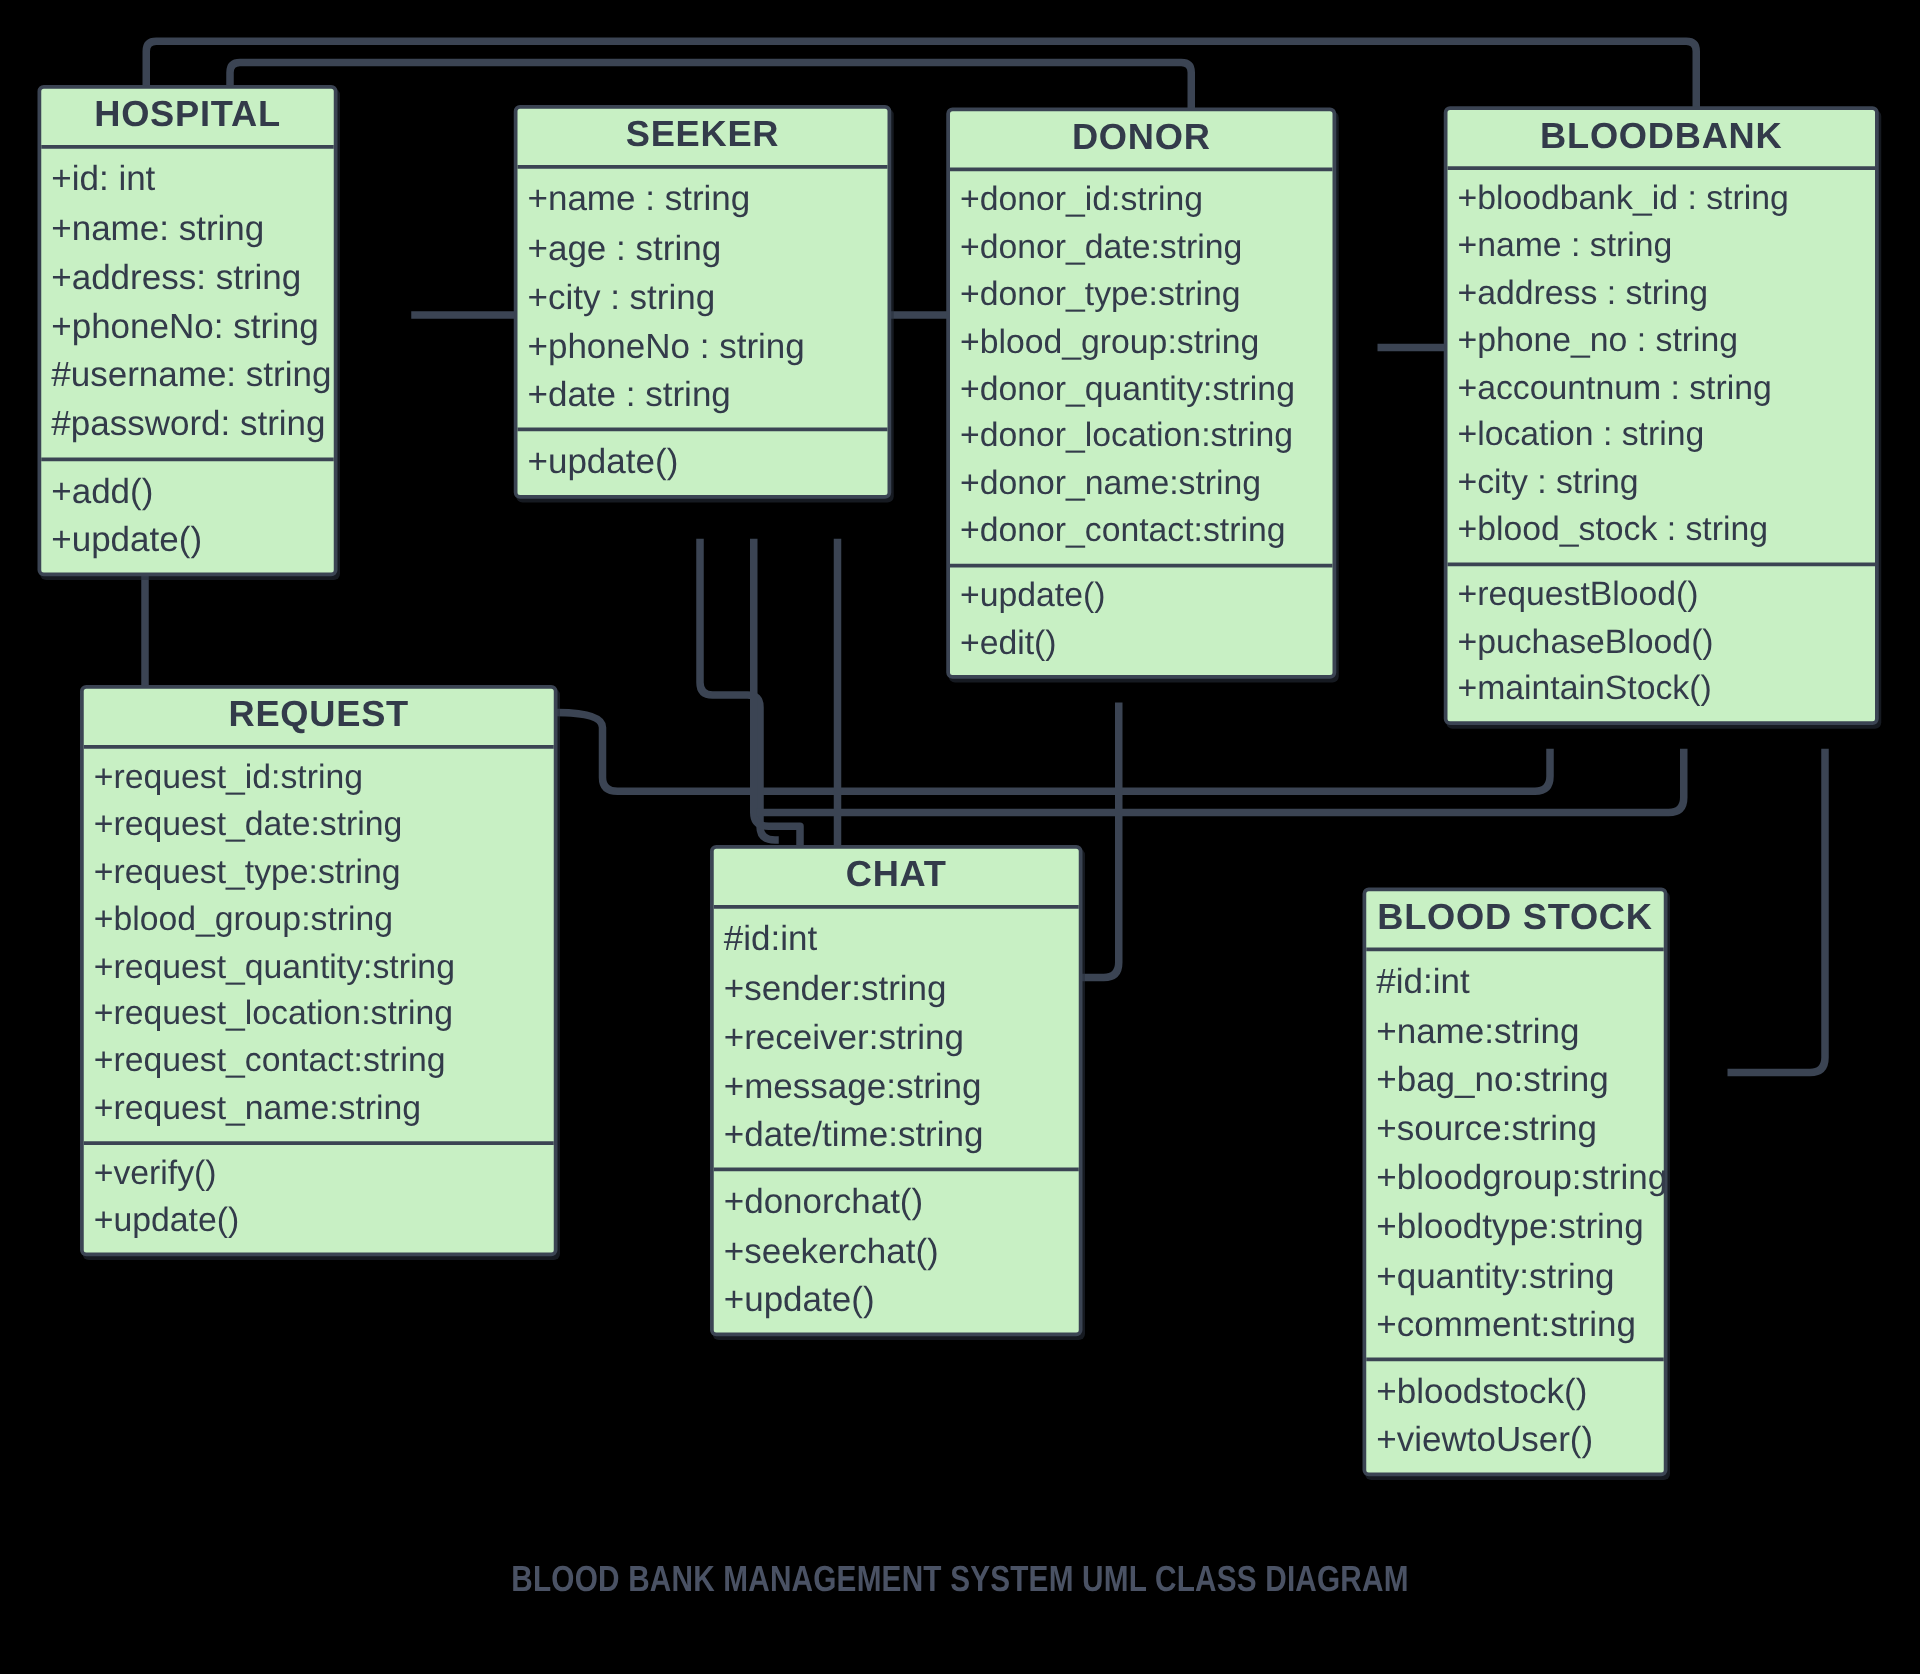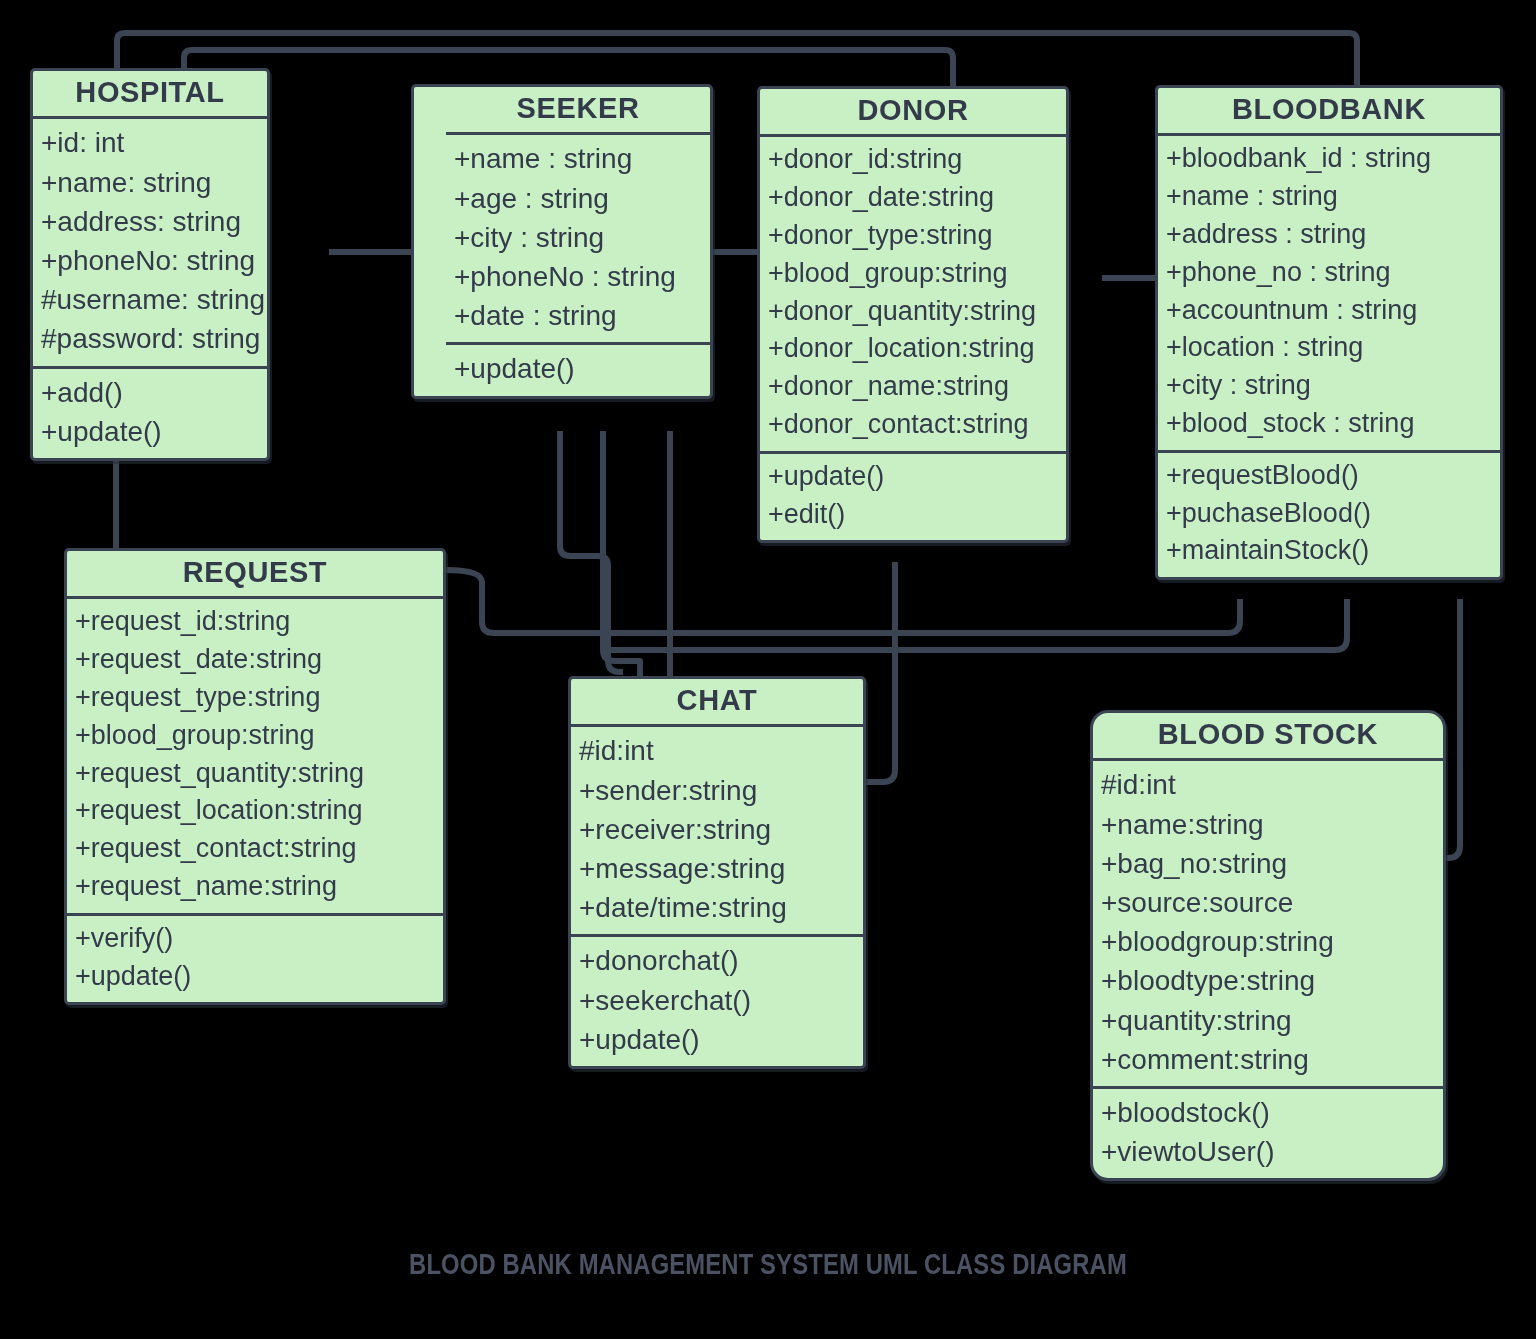--- a/index.html
+++ b/index.html
@@ -49,26 +49,26 @@
   }
   .uml-row {
     color: #333b4a;
     font-size: 28px;
     line-height: 1.40;
     padding: 0 5px 0 8px;
     white-space: nowrap;
   }
   
   #cls-hospital   { left: 30px;   top: 68px;  width: 240px; }
-  #cls-seeker     { left: 411px;  top: 84px;  width: 302px; padding-left: 32px; }
+  #cls-seeker     { left: 411px;  top: 84px;  width: 302px; }
   #cls-donor      { left: 757px;  top: 86px;  width: 312px; }
   #cls-bloodbank  { left: 1155px; top: 85px;  width: 348px; }
   #cls-request    { left: 64px;   top: 548px; width: 382px; }
   #cls-chat       { left: 568px;  top: 676px; width: 298px; }
-  #cls-bloodstock { left: 1090px; top: 710px; width: 356px; border-radius: 18px; }
+  #cls-bloodstock { left: 1090px; top: 710px; width: 244px; }
 
   #cls-donor .uml-row,
   #cls-bloodbank .uml-row,
   #cls-request .uml-row { font-size: 27px; }
 
   #caption {
     position: absolute;
     left: 0;
     top: 1248px;
     width: 1536px;
@@ -204,21 +204,21 @@
       <div class="uml-row">+update()</div>
     </div>
   </div>
 
   <div class="uml-class" id="cls-bloodstock">
     <div class="uml-title">BLOOD STOCK</div>
     <div class="uml-compartment">
       <div class="uml-row">#id:int</div>
       <div class="uml-row">+name:string</div>
       <div class="uml-row">+bag_no:string</div>
-      <div class="uml-row">+source:source</div>
+      <div class="uml-row">+source:string</div>
       <div class="uml-row">+bloodgroup:string</div>
       <div class="uml-row">+bloodtype:string</div>
       <div class="uml-row">+quantity:string</div>
       <div class="uml-row">+comment:string</div>
     </div>
     <div class="uml-compartment">
       <div class="uml-row">+bloodstock()</div>
       <div class="uml-row">+viewtoUser()</div>
     </div>
   </div>

